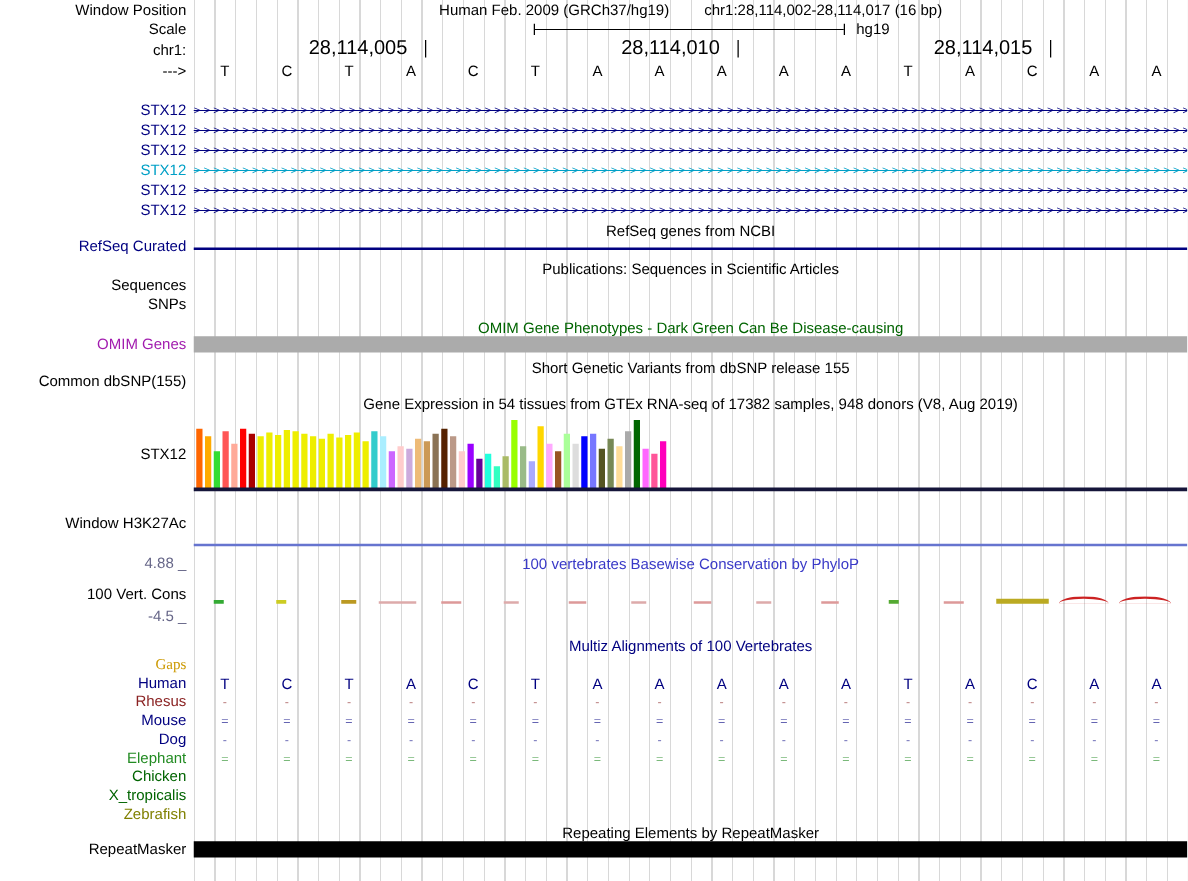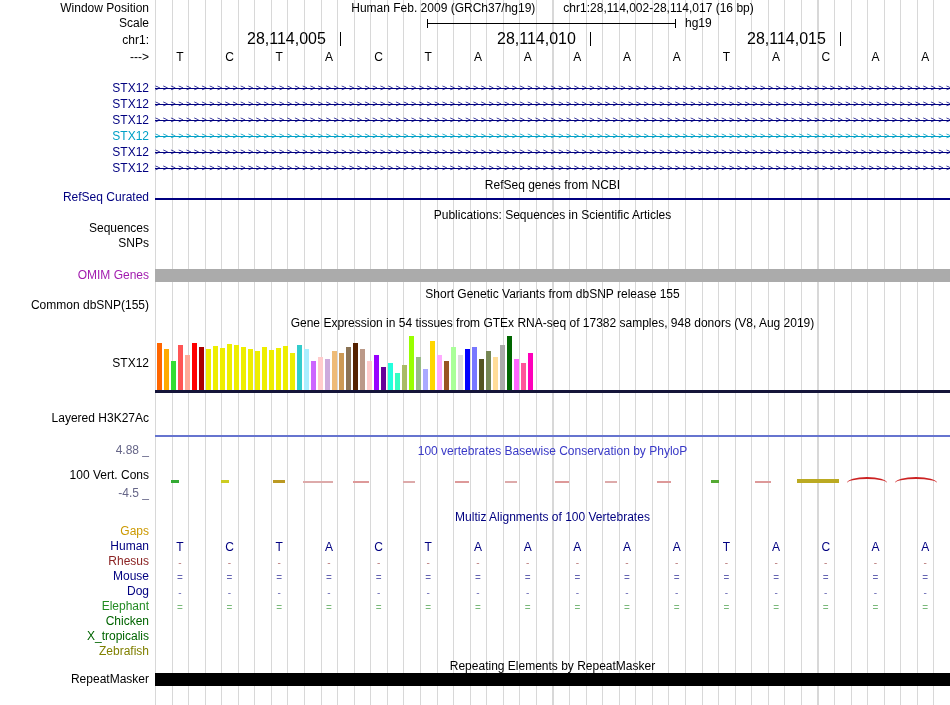--- a/index.html
+++ b/index.html
@@ -63,26 +63,26 @@
     <div class="lbl" style="top: 130px; color: rgb(0, 160, 198);">STX12</div>
     <div class="lbl" style="top: 146px; color: rgb(0, 0, 128);">STX12</div>
     <div class="lbl" style="top: 162px; color: rgb(0, 0, 128);">STX12</div>
 
     <div class="lbl" style="top: 191px; color: rgb(0, 0, 128);">RefSeq Curated</div>
     <div class="lbl" style="top:222px">Sequences</div>
     <div class="lbl" style="top:237px">SNPs</div>
     <div class="lbl" style="top: 269px; color: #a21caf;">OMIM Genes</div>
     <div class="lbl" style="top:299px">Common dbSNP(155)</div>
     <div class="lbl" style="top:357px">STX12</div>
-    <div class="lbl" style="top:412px">Layered H3K27Ac</div>
+    <div class="lbl" style="top:412px">Window H3K27Ac</div>
     <div class="lbl" style="top: 444px; color: rgb(102, 102, 136);">4.88 _</div>
     <div class="lbl" style="top:469px">100 Vert. Cons</div>
     <div class="lbl" style="top: 487px; color: rgb(102, 102, 136);">-4.5 _</div>
 
-    <div class="lbl" style="top: 525px; color: rgb(204, 153, 0);">Gaps</div>
+    <div class="lbl" style="top: 525px; color: rgb(204, 153, 0); font-family: Liberation Serif, serif;">Gaps</div>
     <div class="lbl" style="top: 540px; color: rgb(0, 0, 128);">Human</div>
     <div class="lbl" style="top: 555px; color: rgb(139, 35, 35);">Rhesus</div>
     <div class="lbl" style="top: 570px; color: rgb(0, 0, 128);">Mouse</div>
     <div class="lbl" style="top: 585px; color: rgb(0, 0, 128);">Dog</div>
     <div class="lbl" style="top: 600px; color: rgb(34, 139, 34);">Elephant</div>
     <div class="lbl" style="top: 615px; color: rgb(0, 100, 0);">Chicken</div>
     <div class="lbl" style="top: 630px; color: rgb(0, 100, 0);">X_tropicalis</div>
     <div class="lbl" style="top: 645px; color: rgb(128, 128, 0);">Zebrafish</div>
 
     <div class="lbl" style="top:673px">RepeatMasker</div>
@@ -140,20 +140,21 @@
     <div class="gene-row" style="top: 113px; color: rgb(0, 0, 128);">&gt;&gt;&gt;&gt;&gt;&gt;&gt;&gt;&gt;&gt;&gt;&gt;&gt;&gt;&gt;&gt;&gt;&gt;&gt;&gt;&gt;&gt;&gt;&gt;&gt;&gt;&gt;&gt;&gt;&gt;&gt;&gt;&gt;&gt;&gt;&gt;&gt;&gt;&gt;&gt;&gt;&gt;&gt;&gt;&gt;&gt;&gt;&gt;&gt;&gt;&gt;&gt;&gt;&gt;&gt;&gt;&gt;&gt;&gt;&gt;&gt;&gt;&gt;&gt;&gt;&gt;&gt;&gt;&gt;&gt;&gt;&gt;&gt;&gt;&gt;&gt;&gt;&gt;&gt;&gt;&gt;&gt;&gt;&gt;&gt;&gt;&gt;&gt;&gt;&gt;&gt;&gt;&gt;&gt;&gt;&gt;&gt;&gt;&gt;&gt;&gt;&gt;&gt;&gt;&gt;&gt;&gt;&gt;&gt;&gt;&gt;&gt;&gt;&gt;&gt;&gt;&gt;&gt;&gt;&gt;&gt;&gt;&gt;&gt;&gt;&gt;&gt;&gt;&gt;&gt;&gt;&gt;&gt;&gt;&gt;&gt;&gt;&gt;&gt;&gt;&gt;&gt;&gt;&gt;&gt;&gt;&gt;&gt;&gt;&gt;&gt;&gt;&gt;&gt;&gt;&gt;&gt;&gt;&gt;&gt;</div>
     <div class="gene-row" style="top: 129px; color: rgb(0, 160, 198);">&gt;&gt;&gt;&gt;&gt;&gt;&gt;&gt;&gt;&gt;&gt;&gt;&gt;&gt;&gt;&gt;&gt;&gt;&gt;&gt;&gt;&gt;&gt;&gt;&gt;&gt;&gt;&gt;&gt;&gt;&gt;&gt;&gt;&gt;&gt;&gt;&gt;&gt;&gt;&gt;&gt;&gt;&gt;&gt;&gt;&gt;&gt;&gt;&gt;&gt;&gt;&gt;&gt;&gt;&gt;&gt;&gt;&gt;&gt;&gt;&gt;&gt;&gt;&gt;&gt;&gt;&gt;&gt;&gt;&gt;&gt;&gt;&gt;&gt;&gt;&gt;&gt;&gt;&gt;&gt;&gt;&gt;&gt;&gt;&gt;&gt;&gt;&gt;&gt;&gt;&gt;&gt;&gt;&gt;&gt;&gt;&gt;&gt;&gt;&gt;&gt;&gt;&gt;&gt;&gt;&gt;&gt;&gt;&gt;&gt;&gt;&gt;&gt;&gt;&gt;&gt;&gt;&gt;&gt;&gt;&gt;&gt;&gt;&gt;&gt;&gt;&gt;&gt;&gt;&gt;&gt;&gt;&gt;&gt;&gt;&gt;&gt;&gt;&gt;&gt;&gt;&gt;&gt;&gt;&gt;&gt;&gt;&gt;&gt;&gt;&gt;&gt;&gt;&gt;&gt;&gt;&gt;&gt;&gt;&gt;</div>
     <div class="gene-row" style="top: 145px; color: rgb(0, 0, 128);">&gt;&gt;&gt;&gt;&gt;&gt;&gt;&gt;&gt;&gt;&gt;&gt;&gt;&gt;&gt;&gt;&gt;&gt;&gt;&gt;&gt;&gt;&gt;&gt;&gt;&gt;&gt;&gt;&gt;&gt;&gt;&gt;&gt;&gt;&gt;&gt;&gt;&gt;&gt;&gt;&gt;&gt;&gt;&gt;&gt;&gt;&gt;&gt;&gt;&gt;&gt;&gt;&gt;&gt;&gt;&gt;&gt;&gt;&gt;&gt;&gt;&gt;&gt;&gt;&gt;&gt;&gt;&gt;&gt;&gt;&gt;&gt;&gt;&gt;&gt;&gt;&gt;&gt;&gt;&gt;&gt;&gt;&gt;&gt;&gt;&gt;&gt;&gt;&gt;&gt;&gt;&gt;&gt;&gt;&gt;&gt;&gt;&gt;&gt;&gt;&gt;&gt;&gt;&gt;&gt;&gt;&gt;&gt;&gt;&gt;&gt;&gt;&gt;&gt;&gt;&gt;&gt;&gt;&gt;&gt;&gt;&gt;&gt;&gt;&gt;&gt;&gt;&gt;&gt;&gt;&gt;&gt;&gt;&gt;&gt;&gt;&gt;&gt;&gt;&gt;&gt;&gt;&gt;&gt;&gt;&gt;&gt;&gt;&gt;&gt;&gt;&gt;&gt;&gt;&gt;&gt;&gt;&gt;&gt;&gt;</div>
     <div class="gene-row" style="top: 161px; color: rgb(0, 0, 128);">&gt;&gt;&gt;&gt;&gt;&gt;&gt;&gt;&gt;&gt;&gt;&gt;&gt;&gt;&gt;&gt;&gt;&gt;&gt;&gt;&gt;&gt;&gt;&gt;&gt;&gt;&gt;&gt;&gt;&gt;&gt;&gt;&gt;&gt;&gt;&gt;&gt;&gt;&gt;&gt;&gt;&gt;&gt;&gt;&gt;&gt;&gt;&gt;&gt;&gt;&gt;&gt;&gt;&gt;&gt;&gt;&gt;&gt;&gt;&gt;&gt;&gt;&gt;&gt;&gt;&gt;&gt;&gt;&gt;&gt;&gt;&gt;&gt;&gt;&gt;&gt;&gt;&gt;&gt;&gt;&gt;&gt;&gt;&gt;&gt;&gt;&gt;&gt;&gt;&gt;&gt;&gt;&gt;&gt;&gt;&gt;&gt;&gt;&gt;&gt;&gt;&gt;&gt;&gt;&gt;&gt;&gt;&gt;&gt;&gt;&gt;&gt;&gt;&gt;&gt;&gt;&gt;&gt;&gt;&gt;&gt;&gt;&gt;&gt;&gt;&gt;&gt;&gt;&gt;&gt;&gt;&gt;&gt;&gt;&gt;&gt;&gt;&gt;&gt;&gt;&gt;&gt;&gt;&gt;&gt;&gt;&gt;&gt;&gt;&gt;&gt;&gt;&gt;&gt;&gt;&gt;&gt;&gt;&gt;&gt;</div>
 
     <div class="title small" style="top:178px">RefSeq genes from NCBI</div>
     <div class="hline" style="top:198px;height:2px;background:#000080"></div>
 
     <div class="title small" style="top:208px">Publications: Sequences in Scientific Articles</div>
 
+    <div class="title" style="top: 255px; color: rgb(0, 100, 0);">OMIM Gene Phenotypes - Dark Green Can Be Disease-causing</div>
     <div class="hline" style="top: 269px; height: 13px; background: rgb(171, 171, 171);"></div>
 
     <div class="title small" style="top:287px">Short Genetic Variants from dbSNP release 155</div>
 
     <div class="title" style="top:316px">Gene Expression in 54 tissues from GTEx RNA-seq of 17382 samples, 948 donors (V8, Aug 2019)</div>
     <div class="gtex-bars" style="top:334px">
         <div class="gtex-bar" style="height: 48px; background: rgb(255, 102, 0);"></div>
         <div class="gtex-bar" style="height: 42px; background: rgb(255, 170, 0);"></div>
         <div class="gtex-bar" style="height: 30px; background: rgb(51, 221, 51);"></div>
         <div class="gtex-bar" style="height: 46px; background: rgb(255, 85, 85);"></div>

